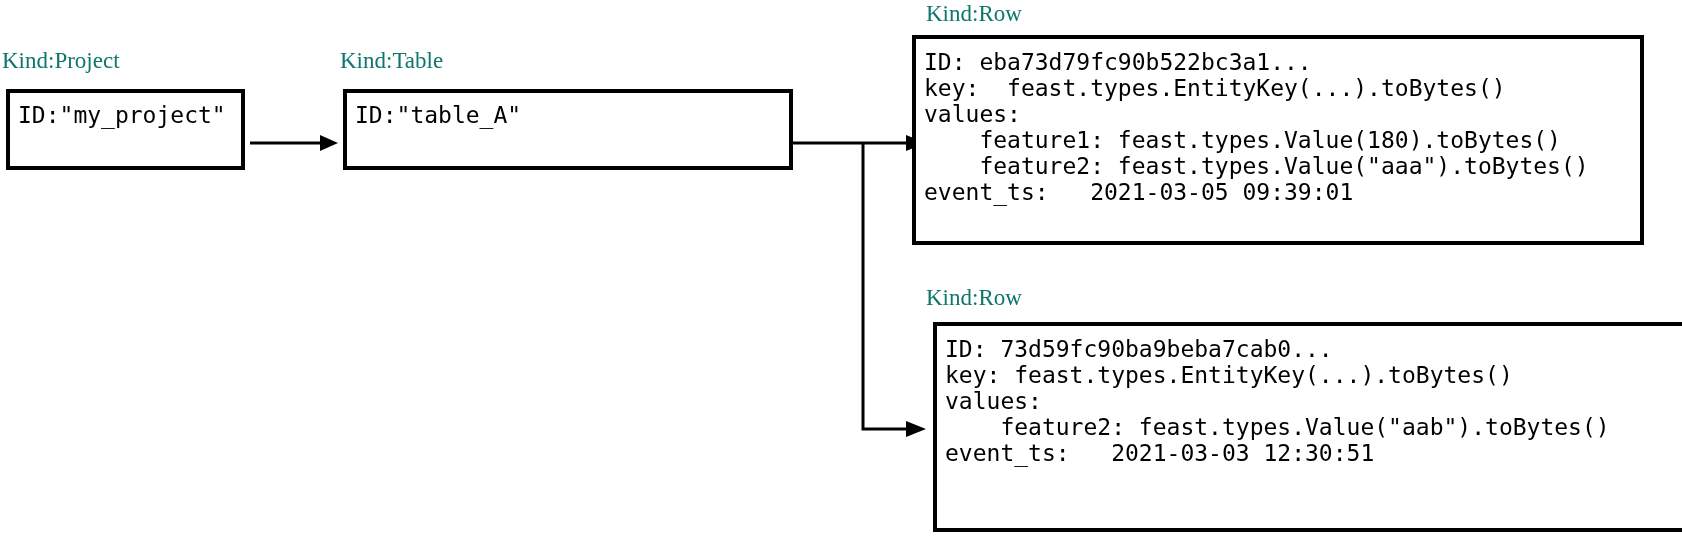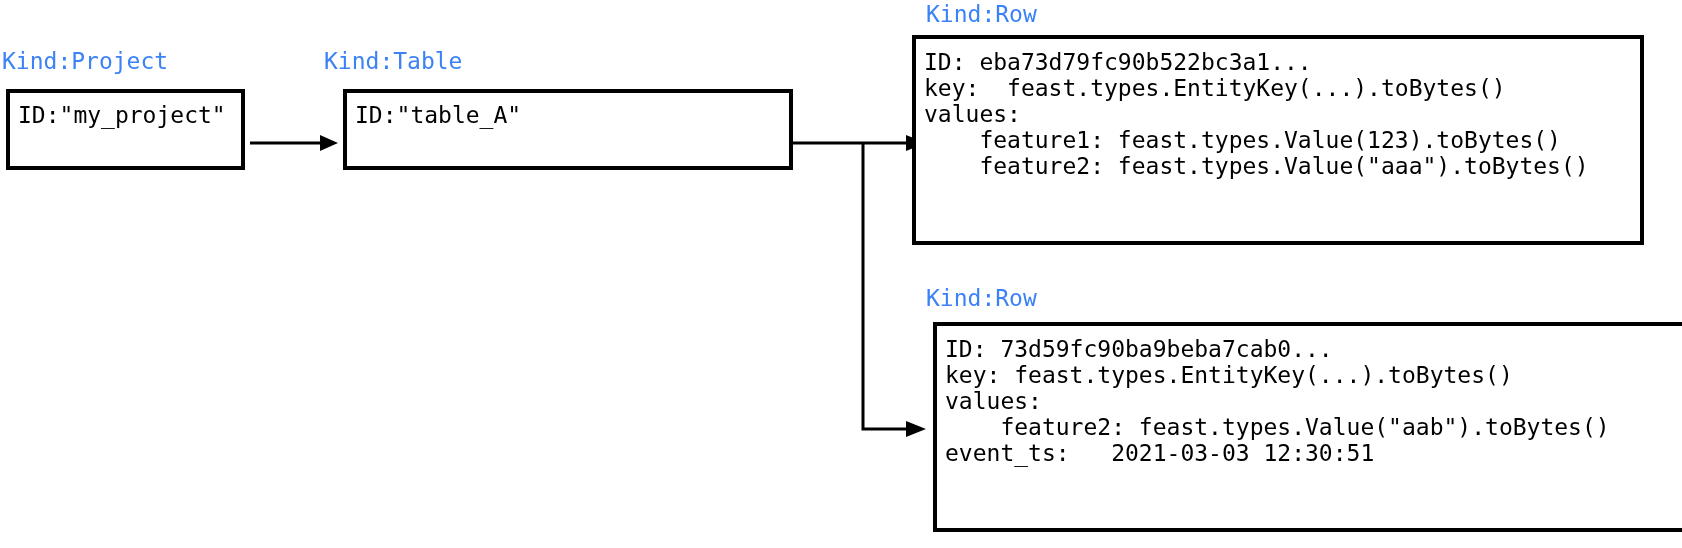--- a/index.html
+++ b/index.html
@@ -11,21 +11,22 @@
     background: #ffffff;
     font-family: "DejaVu Sans Mono", "Liberation Mono", monospace;
     color: #000000;
     overflow: hidden;
   }
   .kind-label {
     position: absolute;
     font-size: 23px;
     line-height: 26px;
     white-space: pre;
-    color: #3b82f6;
+    color: #0f766e;
+    font-family: Liberation Serif, serif;
   }
   .entity-box {
     position: absolute;
     border: 4px solid #000000;
     background: #ffffff;
     padding: 9px 6px 0 8px;
   }
   .entity-box .code-line {
     font-size: 23px;
     line-height: 26px;
@@ -35,21 +36,21 @@
   .connector-layer {
     position: absolute;
     left: 0; top: 0;
     width: 1682px;
     height: 548px;
     pointer-events: none;
   }
   
   #label-project { left: 2px;   top: 48px; }
   #box-project   { left: 6px;   top: 89px;  width: 239px; height: 81px; }
-  #label-table   { left: 324px; top: 48px; }
+  #label-table   { left: 340px; top: 48px; }
   #box-table     { left: 343px; top: 89px;  width: 450px; height: 81px; }
   #label-row1    { left: 926px; top: 1px; }
   #box-row1      { left: 912px; top: 35px;  width: 732px; height: 210px; padding-top: 10px; }
   #label-row2    { left: 926px; top: 285px; }
   #box-row2      { left: 933px; top: 322px; width: 793px; height: 210px; padding-top: 10px; }
 </style>
 </head>
 <body>
 
 <div class="canvas">
@@ -74,22 +75,23 @@
   <div class="kind-label" id="label-table">Kind:Table</div>
   <div class="entity-box" id="box-table">
     <div class="code-line">ID:"table_A"</div>
   </div>
 
   <div class="kind-label" id="label-row1">Kind:Row</div>
   <div class="entity-box" id="box-row1">
     <div class="code-line">ID: eba73d79fc90b522bc3a1...</div>
     <div class="code-line">key:  feast.types.EntityKey(...).toBytes()</div>
     <div class="code-line">values:</div>
-    <div class="code-line">    feature1: feast.types.Value(123).toBytes()</div>
+    <div class="code-line">    feature1: feast.types.Value(180).toBytes()</div>
     <div class="code-line">    feature2: feast.types.Value("aaa").toBytes()</div>
+    <div class="code-line">event_ts:   2021-03-05 09:39:01</div>
   </div>
 
   <div class="kind-label" id="label-row2">Kind:Row</div>
   <div class="entity-box" id="box-row2">
     <div class="code-line">ID: 73d59fc90ba9beba7cab0...</div>
     <div class="code-line">key: feast.types.EntityKey(...).toBytes()</div>
     <div class="code-line">values:</div>
     <div class="code-line">    feature2: feast.types.Value("aab").toBytes()</div>
     <div class="code-line">event_ts:   2021-03-03 12:30:51</div>
   </div>

